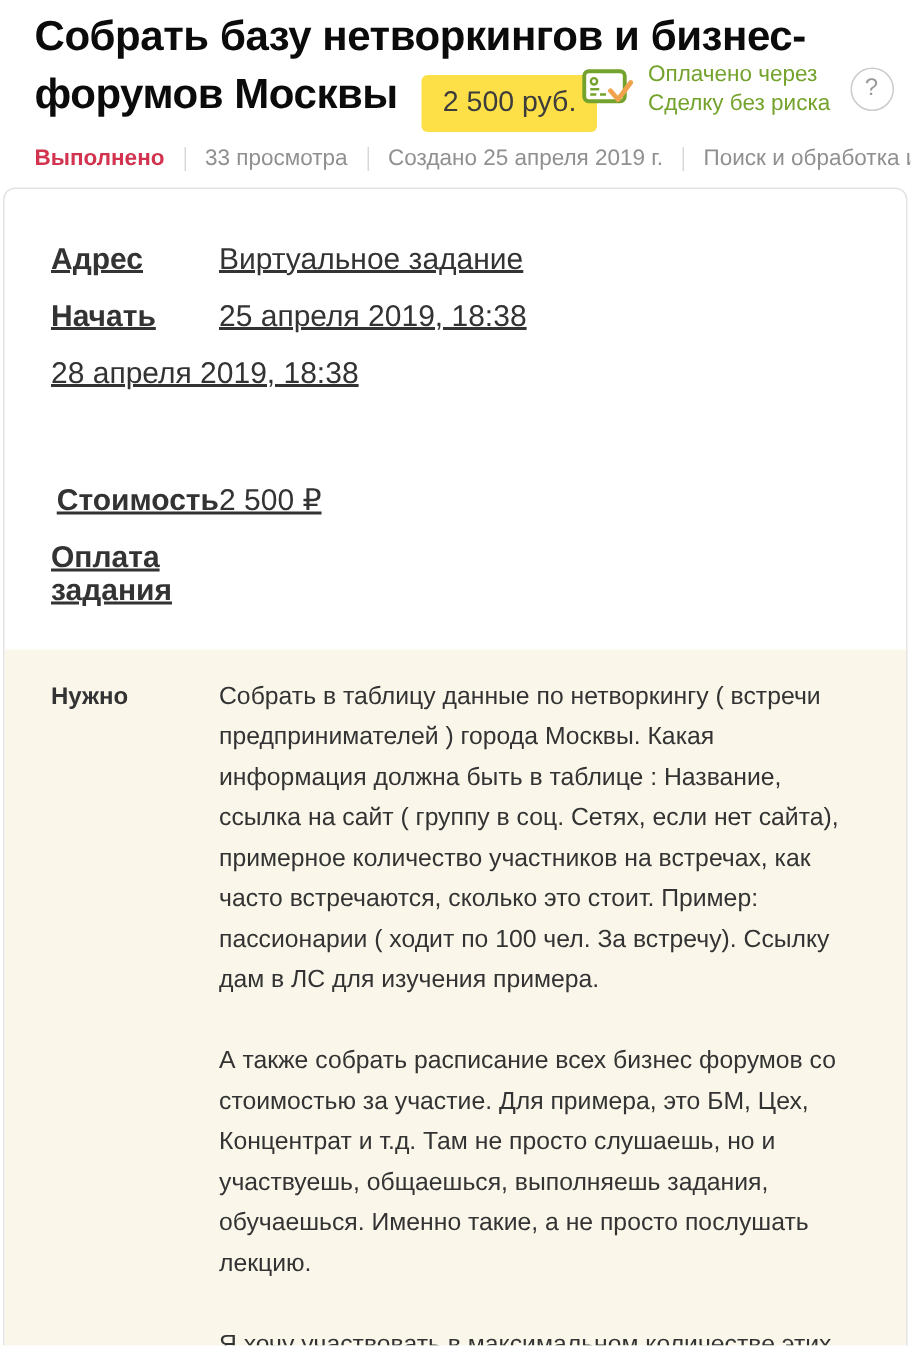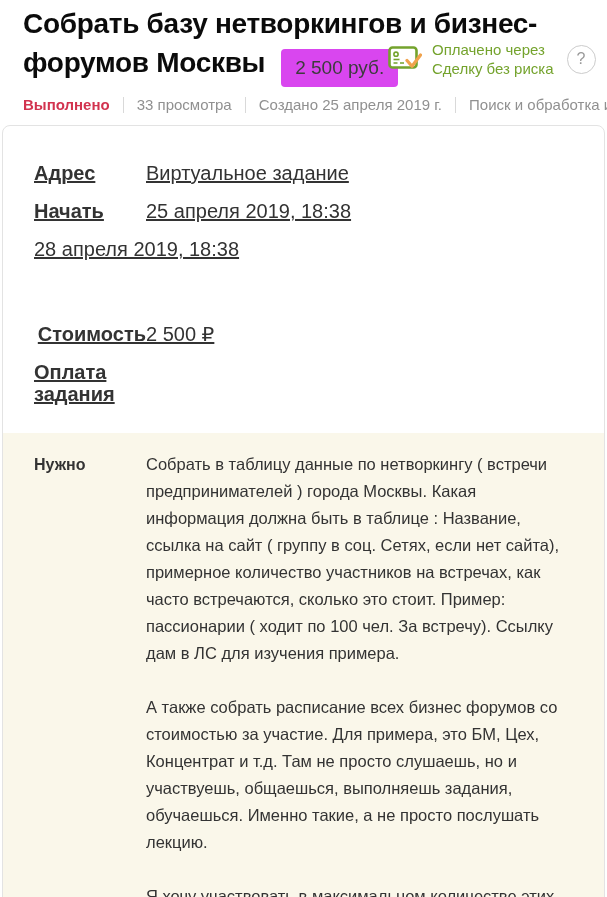--- a/index.html
+++ b/index.html
@@ -25,21 +25,21 @@
     line-height: 39px;
     font-weight: bold;
     color: #0b0b0b;
     letter-spacing: -0.3px;
   }
   .title .tline { white-space: nowrap; }
   .price-badge {
     display: inline-block;
     margin-left: 16px;
     padding: 7px 14px;
-    background: #d946ef;
+    background: #fde047;
     border-radius: 4px;
     font-size: 19px;
     line-height: 24px;
     font-weight: normal;
     letter-spacing: 0;
     color: #3c3c3c;
     position: relative;
     top: 2px;
     white-space: nowrap;
   }

